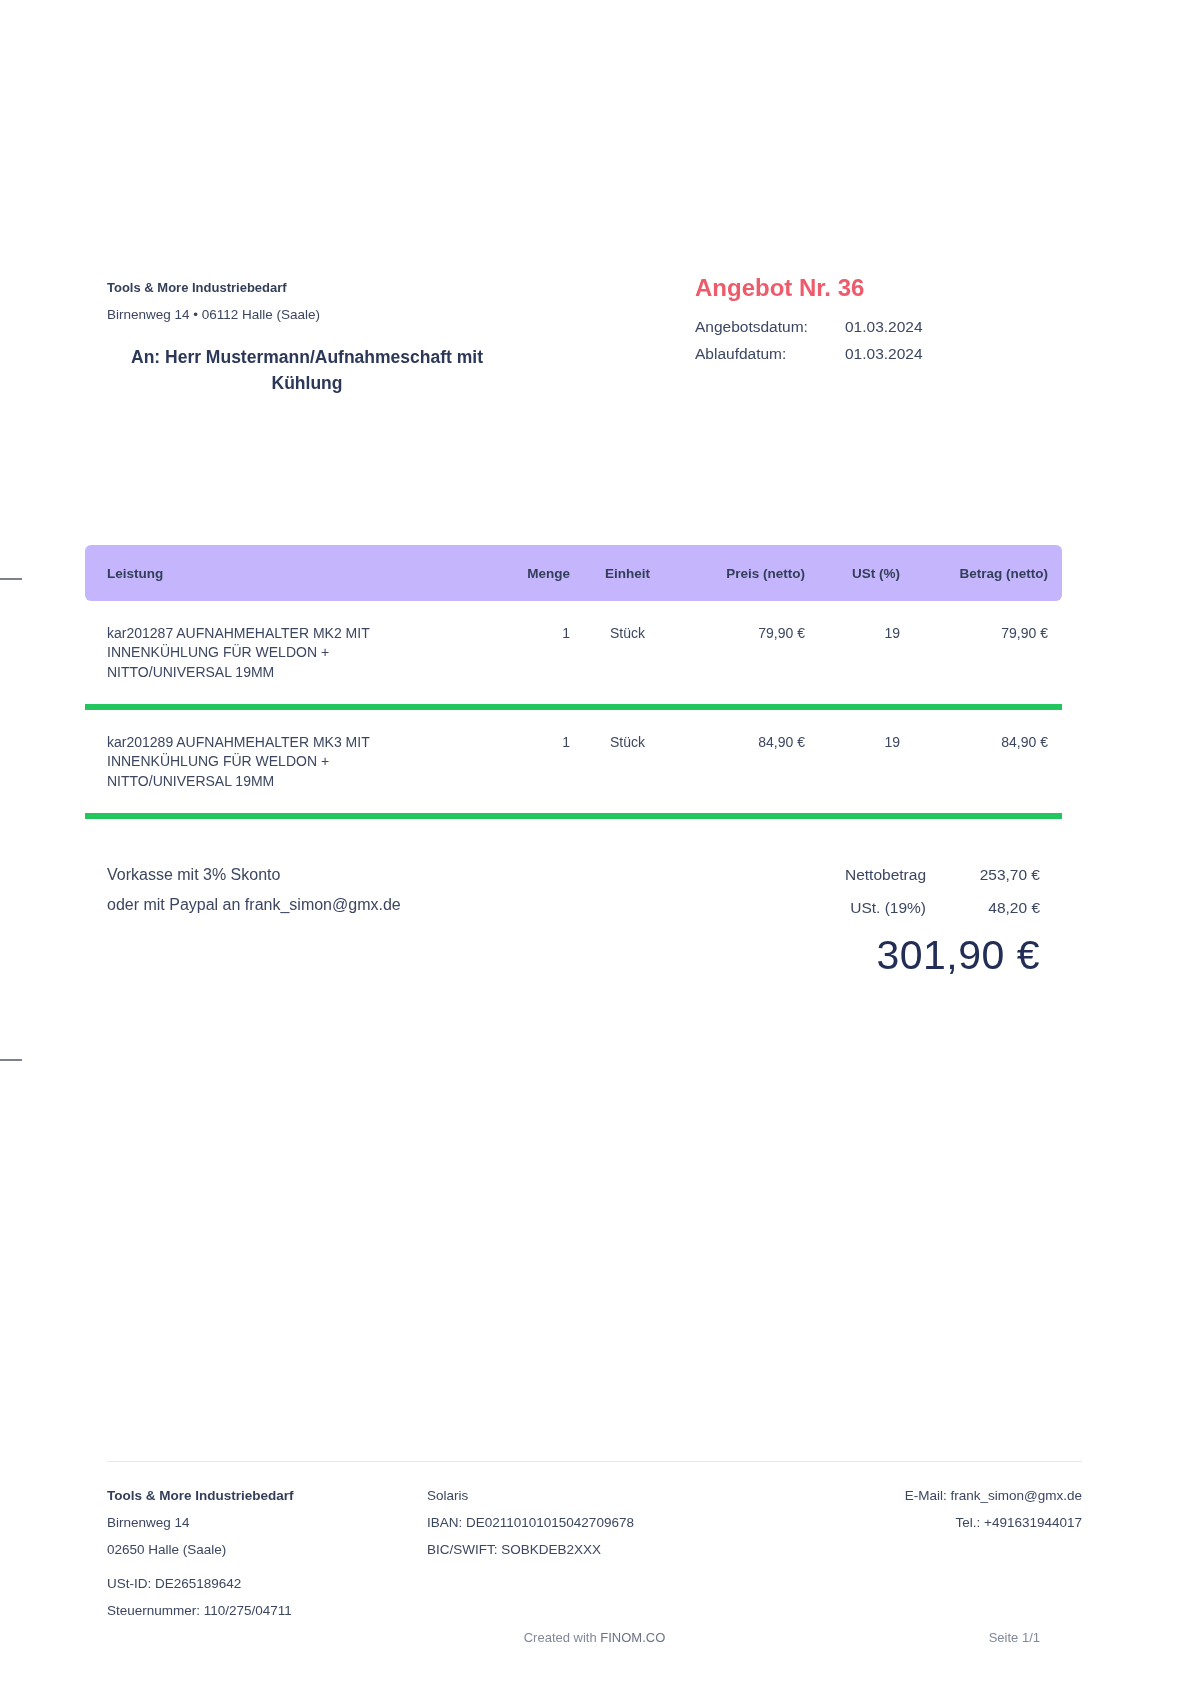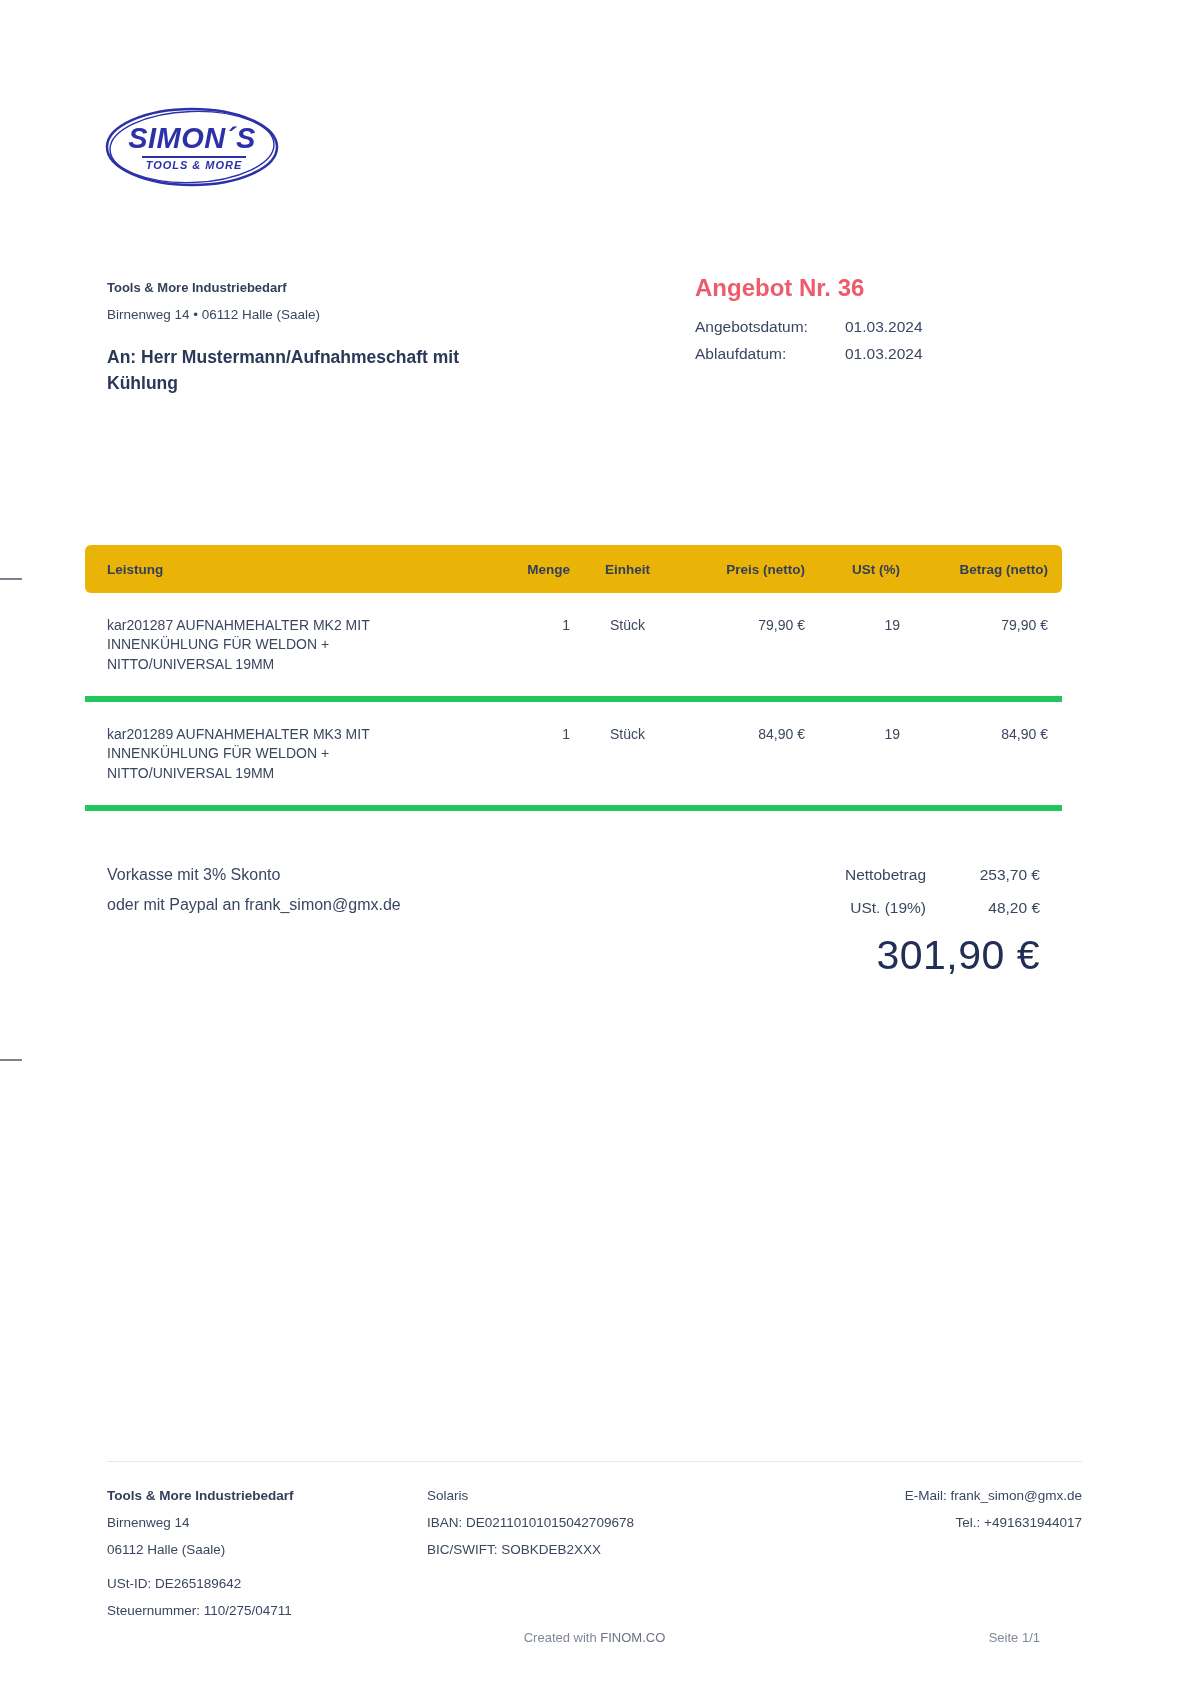--- a/index.html
+++ b/index.html
@@ -45,38 +45,38 @@
     padding-top: 1px;
   }
 
   
   .sender-block { position: absolute; left: 107px; top: 280px; width: 430px; }
   .sender-company { font-size: 13px; font-weight: bold; color: #333f59; }
   .sender-address { font-size: 13.5px; margin-top: 12px; color: #3b4660; }
   .recipient {
     margin-top: 22px;
     font-size: 17.5px; font-weight: bold; color: #2c3857;
-    line-height: 1.5; width: 400px;
+    line-height: 1.5; width: 400px; text-align: center;
   }
 
   
   .offer-block { position: absolute; left: 695px; top: 274px; width: 370px; }
   .offer-title { font-size: 24px; font-weight: bold; color: #ee5b6b; }
   .offer-dates { margin-top: 16px; font-size: 15.5px; color: #3b4660; }
   .offer-date-row { display: flex; margin-bottom: 9px; }
   .offer-date-label { width: 150px; }
   .offer-date-value { }
 
   
   .items-table-wrap { position: absolute; left: 85px; top: 545px; width: 977px; }
   table.items { width: 977px; border-collapse: collapse; table-layout: fixed; }
   table.items th {
-    background: #eab308;
+    background: #c4b5fd;
     font-size: 13.5px; font-weight: bold; color: #333f59;
-    height: 48px; vertical-align: middle;
+    height: 56px; vertical-align: middle;
   }
   table.items th:first-child { border-radius: 6px 0 0 6px; }
   table.items th:last-child { border-radius: 0 6px 6px 0; }
   table.items td {
     font-size: 14px; color: #3b4660;
     vertical-align: top;
     padding-top: 23px; padding-bottom: 22px;
     border-bottom: 6px solid #22c55e;
     line-height: 1.38;
   }
@@ -126,28 +126,20 @@
   .page-number { position: absolute; right: 42px; top: 0; color: #818899; }
 </style>
 </head>
 <body>
 
 <div class="page">
 
   <div class="fold-mark m1"></div>
   <div class="fold-mark m2"></div>
 
-  <div class="logo">
-    <svg width="176" height="82" viewBox="0 0 176 82">
-      <ellipse cx="88" cy="41" rx="85" ry="38" fill="none" stroke="#2d31a8" stroke-width="2.5"></ellipse>
-      <ellipse cx="88" cy="41" rx="82" ry="35.5" fill="none" stroke="#2d31a8" stroke-width="1.4" transform="rotate(-2 88 41)"></ellipse>
-    </svg>
-    <div class="logo-title">SIMON´S</div>
-    <div class="logo-sub">TOOLS &amp; MORE</div>
-  </div>
 
   <div class="sender-block">
     <div class="sender-company">Tools &amp; More Industriebedarf</div>
     <div class="sender-address">Birnenweg 14 •  06112 Halle (Saale)</div>
     <div class="recipient">An: Herr Mustermann/Aufnahmeschaft mit Kühlung</div>
   </div>
 
   <div class="offer-block">
     <div class="offer-title">Angebot Nr. 36</div>
     <div class="offer-dates">
@@ -219,21 +211,21 @@
     </div>
     <div class="grand-total">301,90 €</div>
   </div>
 
   <div class="footer-rule"></div>
   <div class="footer">
     <div class="footer-cols">
       <div class="footer-col-left">
         <div class="line company-bold">Tools &amp; More Industriebedarf</div>
         <div class="line">Birnenweg 14</div>
-        <div class="line">06112 Halle (Saale)</div>
+        <div class="line">02650 Halle (Saale)</div>
         <div class="line gap-above">USt-ID: DE265189642</div>
         <div class="line">Steuernummer: 110/275/04711</div>
       </div>
       <div class="footer-col-mid">
         <div class="line">Solaris</div>
         <div class="line">IBAN: DE02110101015042709678</div>
         <div class="line">BIC/SWIFT: SOBKDEB2XXX</div>
       </div>
       <div class="footer-col-right">
         <div class="line">E-Mail: frank_simon@gmx.de</div>

